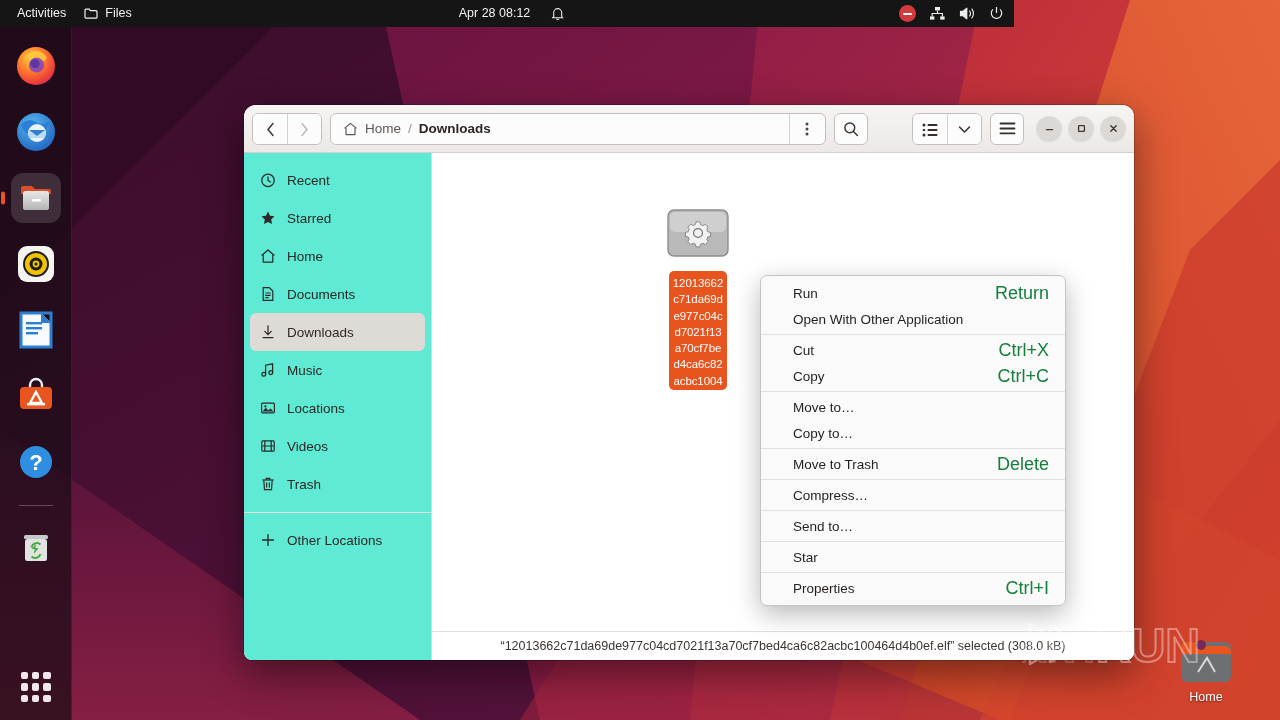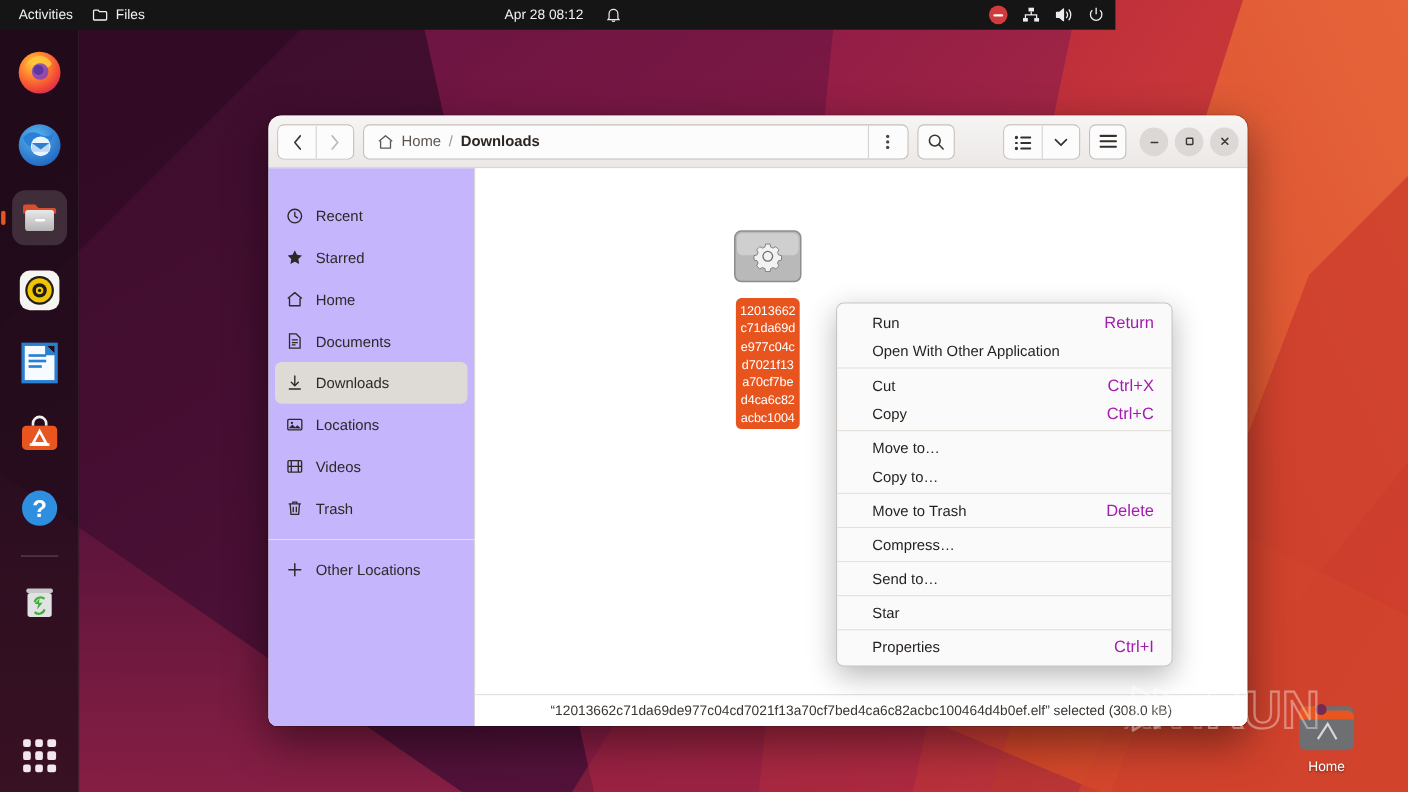--- a/index.html
+++ b/index.html
@@ -143,22 +143,22 @@
     width:26px; height:26px; border-radius:50%;
     background:#dcd8d5; color:#3b3631;
     display:flex; align-items:center; justify-content:center; font-size:12px;
   }
 
   #body { flex:1 1 auto; display:flex; min-height:0; }
 
   
   #sidebar {
     width:188px; flex:0 0 188px;
-    background:#c4b5fd; border-right:1px solid #dcd8d4;
-    padding-top:24px; font-size:13.5px; color:#2d2926;
+    background:#5eead4; border-right:1px solid #dcd8d4;
+    padding-top:8px; font-size:13.5px; color:#2d2926;
     position:relative;
   }
   .side-item {
     display:flex; align-items:center; gap:11px;
     height:38px; margin:0 6px; padding:0 9px; border-radius:6px;
     color:#2d2926;
   }
   .side-item.selected { background:#dedad6; }
   .side-item .si-ico { width:17px; height:17px; display:flex; align-items:center; justify-content:center; flex:0 0 17px; }
   .side-div { height:1px; background:#e2deda; margin:9px 0 8px 0; }
@@ -190,21 +190,21 @@
     background:#fbfafa;
     border:1px solid #c9c4c0; border-radius:7px;
     box-shadow:0 8px 26px rgba(0,0,0,.28);
     padding:4px 0; z-index:45;
     font-size:13.5px;
   }
   .ctx-item {
     display:flex; align-items:center; justify-content:space-between;
     height:26px; padding:0 16px 0 32px; color:#221f1c;
   }
-  .ctx-item .accel { color:#a21caf; font-size:15px; }
+  .ctx-item .accel { color:#15803d; font-size:18px; }
   .ctx-sep { height:1px; background:#e4e0dc; margin:2px 0; }
 
   svg { display:block; }
 </style>
 </head>
 <body>
 
 <div id="screen">
 
   <div id="wallpaper">
@@ -561,20 +561,30 @@
           <span class="si-ico">
             <svg width="16" height="16" viewBox="0 0 16 16" fill="none" stroke="#2d2926" stroke-width="1.25" stroke-linecap="round" stroke-linejoin="round">
               <path d="M8 1.8v8.4"></path>
                 <path d="M4.8 7.4L8 10.6l3.2-3.2"></path>
                 <path d="M3 13.6h10"></path>
             </svg>
           </span>
           <span>Downloads</span>
         </div>
 
+        <div class="side-item">
+          <span class="si-ico">
+            <svg width="16" height="16" viewBox="0 0 16 16" fill="none" stroke="#2d2926" stroke-width="1.25">
+              <path d="M5.6 12V3.2l7-1.4v8.6"></path>
+                <circle cx="3.8" cy="12.2" r="1.9"></circle>
+                <circle cx="10.8" cy="10.6" r="1.9"></circle>
+            </svg>
+          </span>
+          <span>Music</span>
+        </div>
 
         <div class="side-item">
           <span class="si-ico">
             <svg width="16" height="16" viewBox="0 0 16 16" fill="none" stroke="#2d2926" stroke-width="1.2">
               <rect x="1.6" y="3.2" width="12.8" height="9.6" rx="1"></rect>
               <path d="M2.4 11.4l3.4-3.6 2.6 2.6 2-1.8 3.2 3" fill="#2d2926" stroke="none"></path>
               <circle cx="5.4" cy="6.4" r="1.1" fill="#2d2926" stroke="none"></circle>
             </svg>
           </span>
           <span>Locations</span>

